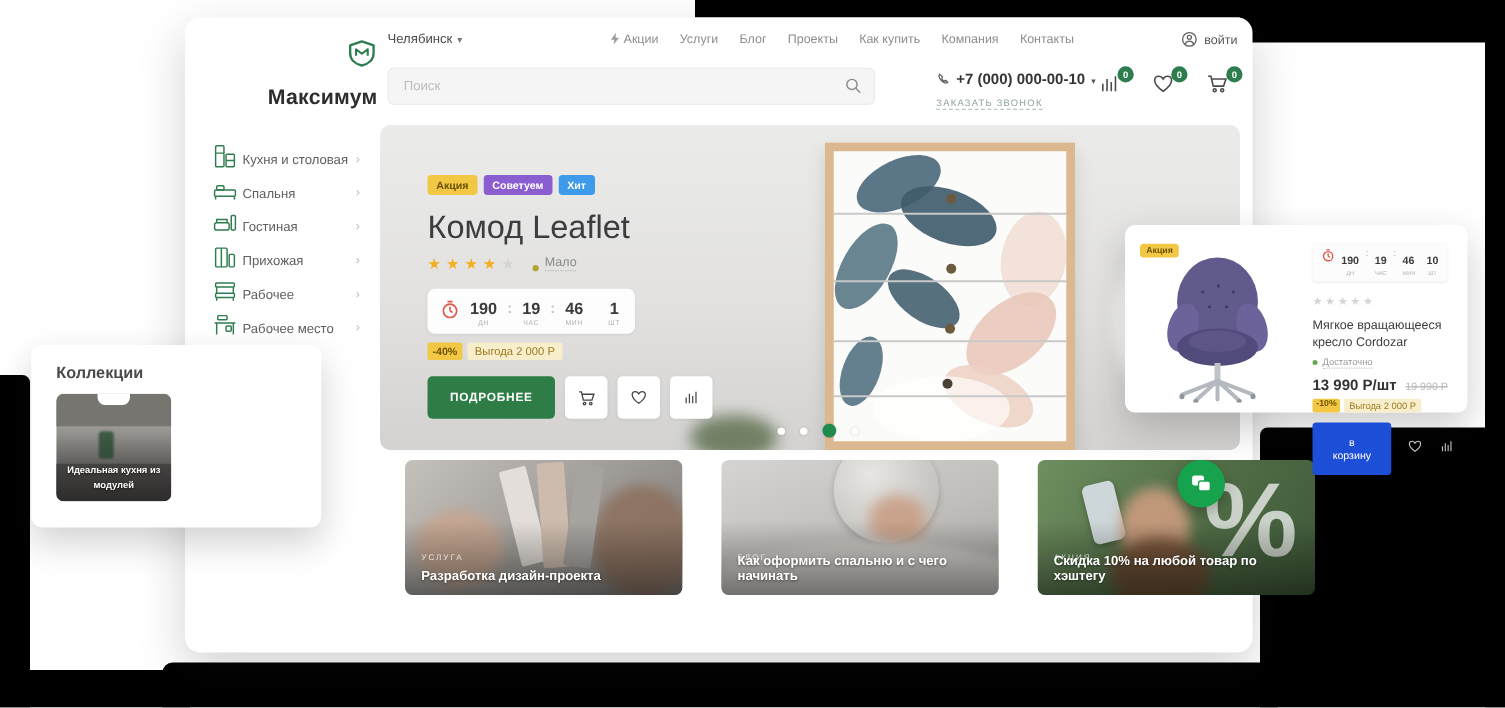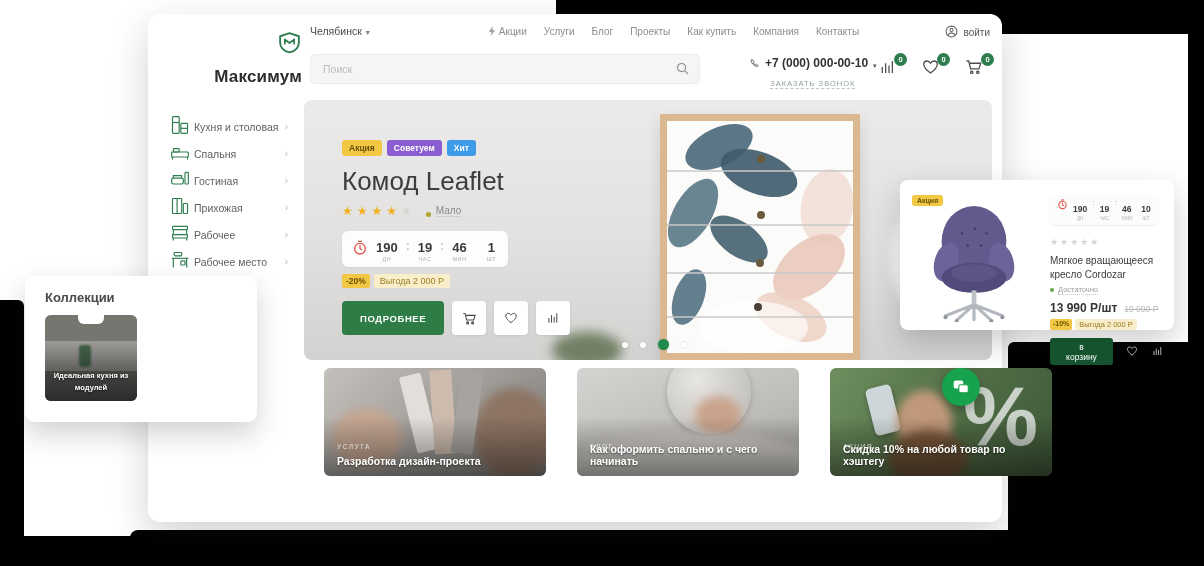--- a/index.html
+++ b/index.html
@@ -34,21 +34,21 @@
   .nav-link { font-size:10px; color:#8d8d8d; cursor:pointer; display:flex; align-items:center; gap:3px; }
   .login { margin-left:auto; display:flex; align-items:flex-end; gap:5px; font-size:10px; color:#555; cursor:pointer; }
 
   
   .search-row { display:flex; align-items:flex-start; margin-top:6px; padding-left:6px; height:36px; }
   .search-box { position:relative; width:390px; }
   .search-input { width:100%; height:30px; background:#f5f5f5; border:1px solid #ececec; border-radius:5px;
     padding:0 34px 0 12px; font-size:10.5px; color:#444; outline:none; font-family:inherit; }
   .search-input::placeholder { color:#bcbcbc; }
   .search-mag { position:absolute; right:10px; top:7px; }
-  .phone-block { margin-left:49px; text-align:center; }
+  .phone-block { margin-left:49px; }
   .phone-row { display:flex; align-items:center; gap:5px; }
   .phone-num { font-size:12px; font-weight:bold; color:#333; white-space:nowrap; }
   .phone-caret::before { content:"▾"; font-size:7px; color:#555; }
   .callback { display:inline-block; margin-top:3px; font-size:7.5px; letter-spacing:1px; color:#8fa396;
     text-transform:uppercase; border-bottom:1px dashed #b9c6be; cursor:pointer; }
   .hdr-actions { margin-left:auto; display:flex; gap:24px; margin-right:6px; margin-top:4px; }
   .hdr-act { position:relative; cursor:pointer; }
   .count-badge { position:absolute; top:-5px; right:-10px; min-width:13px; height:13px; border-radius:7px;
     background:#2E7D4E; color:#fff; font-size:7.5px; font-weight:bold; display:flex; align-items:center; justify-content:center; padding:0 3px; }
 
@@ -132,22 +132,22 @@
   .prod-stock { display:flex; align-items:center; gap:4px; margin-top:4px; }
   .prod-stock .dot { width:4px; height:4px; border-radius:50%; background:#6aa84f; }
   .prod-stock .txt { font-size:7.5px; color:#9a9a9a; border-bottom:1px dotted #c5c5c5; }
   .prod-price-row { display:flex; align-items:baseline; gap:7px; margin-top:6px; }
   .prod-price { font-size:12px; font-weight:bold; color:#333; }
   .prod-old { font-size:8.5px; color:#b8b8b8; text-decoration:line-through; }
   .prod-benefit-row { display:flex; gap:3px; margin-top:4px; }
   .prod-benefit-row .disc { font-size:7px; padding:1px 3px; }
   .prod-benefit-row .benefit { font-size:7.5px; padding:1px 4px; }
   .prod-btns { display:flex; align-items:center; gap:12px; margin-top:8px; }
-  .btn-cart { background:#14532d; color:#fff; border:none; border-radius:3px; font-size:8.5px; padding:0 14px;
-    height:27px; cursor:pointer; font-family:inherit; }
+  .btn-cart { background:#1d4ed8; color:#fff; border:none; border-radius:3px; font-size:8.5px; padding:0 14px;
+    height:42px; cursor:pointer; font-family:inherit; }
 
   
   .coll-panel { position:absolute; left:25px; top:276px; width:232px; height:146px; background:#fff;
     border-radius:9px; box-shadow:0 12px 28px rgba(30,30,30,.20); z-index:3; padding:14px 0 0 20px; }
   .coll-title { font-size:13px; font-weight:600; color:#4a4a4a; }
   .coll-cards { display:flex; gap:11px; margin-top:10px; }
   .coll-card { position:relative; width:92px; height:86px; border-radius:6px; overflow:hidden; cursor:pointer; }
   .coll-card .notch { position:absolute; top:0; left:50%; transform:translateX(-50%); width:26px; height:9px;
     background:#fff; border-radius:0 0 6px 6px; z-index:2; }
   .coll1-bg { position:absolute; inset:0; background:linear-gradient(150deg,#dad6d1 0%,#bba999 45%,#8d867f 100%); }
@@ -390,21 +390,21 @@
               <line x1="9" y1="2" x2="15" y2="2"></line>
             </svg>
           <span class="t-unit"><span class="t-num">190</span><div class="t-lab">дн</div></span>
           <span class="t-colon"></span>
           <span class="t-unit"><span class="t-num">19</span><div class="t-lab">час</div></span>
           <span class="t-colon"></span>
           <span class="t-unit"><span class="t-num">46</span><div class="t-lab">мин</div></span>
           <span class="t-unit t-qty"><span class="t-num">1</span><div class="t-lab">шт</div></span>
         </div>
         <div class="benefit-row">
-          <span class="disc">-20%</span>
+          <span class="disc">-40%</span>
           <span class="benefit">Выгода 2 000 Р</span>
         </div>
         <div class="hero-btns">
           <button class="btn-green">ПОДРОБНЕЕ</button>
           <button class="icon-btn">
             <svg width="17" height="15" viewBox="0 0 24 24" fill="none" stroke="#444" stroke-width="1.7">
                 <path d="M2 4 H5 L7.5 14.5 H18.5 L21 7 H6"></path>
                 <circle cx="9" cy="19" r="1.6"></circle>
                 <circle cx="17" cy="19" r="1.6"></circle>
               </svg>

